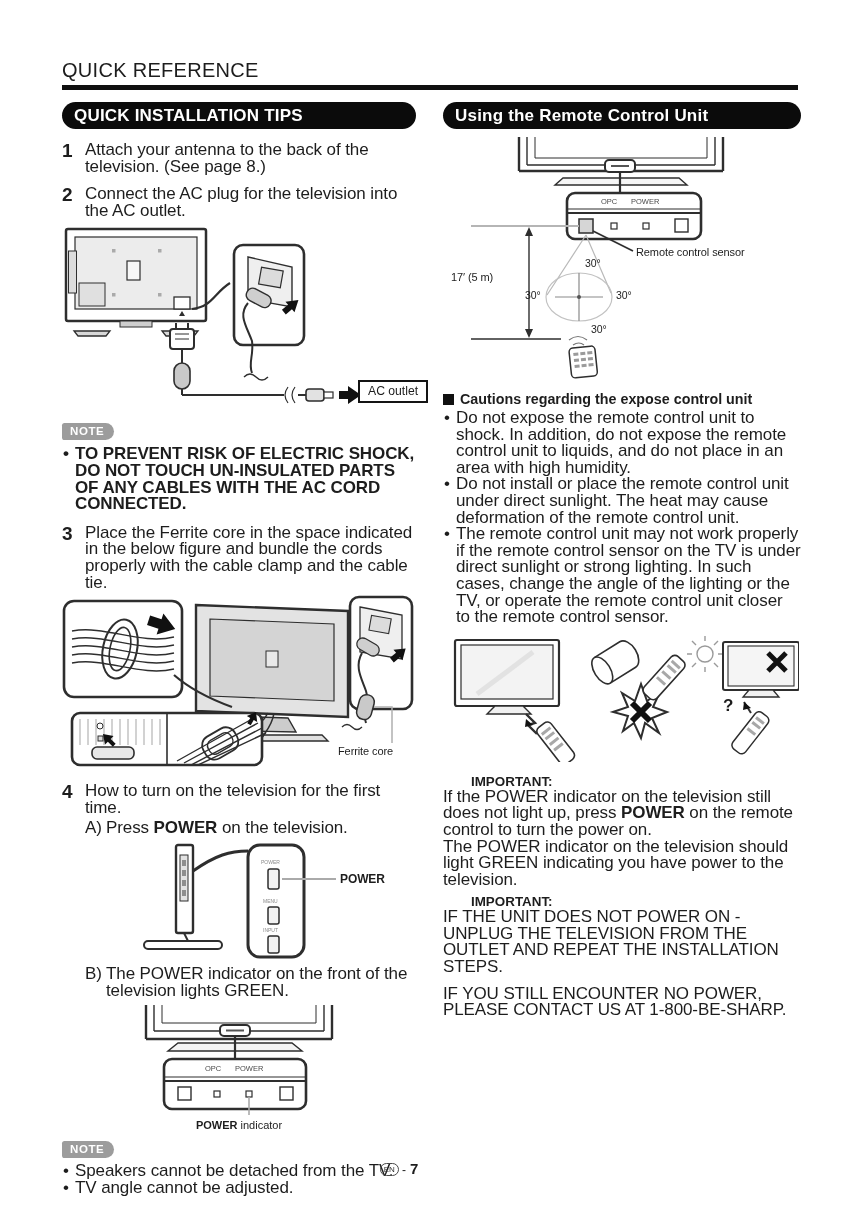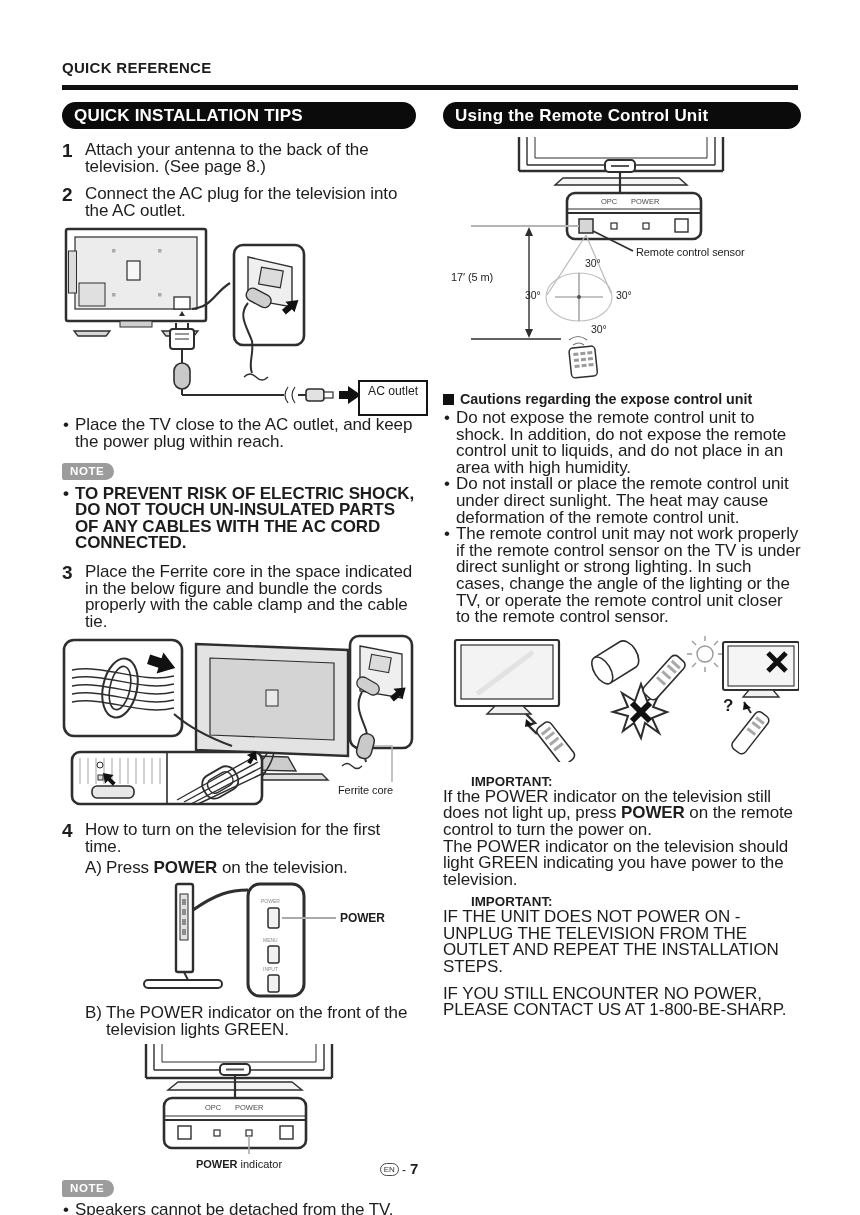--- a/index.html
+++ b/index.html
@@ -1,40 +1,40 @@
 <!DOCTYPE html>
 <html><head>
 <meta charset="utf-8">
 <style>
   html,body{margin:0;padding:0;}
   body{
     width:860px;height:1215px;position:relative;background:#fff;
     font-family:"Liberation Sans", sans-serif;color:#1d1d1d;overflow:hidden;
   }
-  .page-header{position:absolute;left:62px;top:59px;font-size:15px;font-weight:bold;letter-spacing:.3px;}
+  .page-header{position:absolute;left:62px;top:59px;font-size:20px;font-weight:normal;letter-spacing:.3px;}
   .header-rule{position:absolute;left:62px;top:85px;width:736px;height:5px;background:#101010;}
   .col{position:absolute;top:102px;}
   .col-left{left:62px;width:354px;}
   .col-right{left:443px;width:358px;}
   .banner{background:#0b0b0b;color:#fff;font-weight:bold;font-size:17px;border-radius:14px;height:27px;line-height:27px;padding-left:12px;letter-spacing:.2px;}
   .bt{font-size:17px;line-height:16.6px;letter-spacing:-.1px;}
   .step{display:flex;}
   .step-num{width:23px;flex:none;font-size:19px;font-weight:bold;line-height:18px;}
   .subitem{display:flex;padding-left:23px;}
   .subitem .pfx{width:21px;flex:none;}
   .bullet{position:relative;padding-left:13px;}
   .bullet::before{content:"\2022";position:absolute;left:1px;top:0;}
   .warn{font-weight:bold;}
   .note-badge{display:inline-block;background:#9c9c9c;color:#fff;font-weight:bold;font-size:11.5px;line-height:15px;padding:1px 10px 1px 8px;border-radius:3px 10px 10px 3px;letter-spacing:.6px;}
   .fig{position:relative;}
   .fig svg{display:block;}
   .lbl{position:absolute;font-size:11px;letter-spacing:-.1px;white-space:nowrap;}
   .lbl-tiny{position:absolute;font-size:7.5px;color:#4a4a4a;letter-spacing:0;white-space:nowrap;}
   .lbl-micro{position:absolute;font-size:5px;color:#8a8a8a;white-space:nowrap;}
-  .boxed-label{position:absolute;border:2px solid #141414;background:#fff;font-size:12.2px;padding:2px 8px 16px 8px;white-space:nowrap;}
+  .boxed-label{position:absolute;border:2px solid #141414;background:#fff;font-size:12.2px;padding:2px 8px 3px 8px;white-space:nowrap;}
   .fig-caption{text-align:center;font-size:11px;margin-top:2px;}
   .sec-head{display:flex;align-items:center;font-size:14.3px;font-weight:bold;}
   .sq{width:11px;height:11px;background:#111;margin-right:6px;flex:none;}
   .imp-head{font-weight:bold;font-size:13.4px;padding-left:28px;}
   .footer{position:absolute;left:0;top:1160px;width:798px;text-align:center;}
   .lang-badge{display:inline-block;border:1.3px solid #4a4a4a;border-radius:8px;font-size:8px;line-height:11px;padding:0 3px;color:#333;vertical-align:2px;}
   .page-sep{font-size:12px;margin:0 4px 0 3px;}
   .page-num{font-size:15px;font-weight:bold;}
   b{font-weight:bold;}
 </style>
@@ -98,23 +98,20 @@
         <path d="M182 154 q6 -6 12 0 q6 6 12 0" stroke-width="1.4"></path>
         <g transform="rotate(-40 228 84)">
             <path d="M220 81 h8 v-4 l11 7 -11 7 v-4 h-8 z" fill="#111" stroke="none"></path>
           </g>
         <path d="M130 86 C150 84 152 70 168 60" stroke-width="2.2"></path>
       </g>
     </svg>
     <div class="boxed-label" style="left:296px;top:157px">AC outlet</div>
   </div>
 
-  <div class="bullet bt" style="margin-top:6px">
-    <span>Place the TV close to the AC outlet, and keep the power plug within reach.</span>
-  </div>
 
   <div style="margin-top:10px">
     <span class="note-badge">NOTE</span>
   </div>
 
   <div class="bullet bt warn" style="margin-top:6px">
     <span>TO PREVENT RISK OF ELECTRIC SHOCK, DO NOT TOUCH UN-INSULATED PARTS OF ANY CABLES WITH THE AC CORD CONNECTED.</span>
   </div>
 
   <div class="step" style="margin-top:12px">

